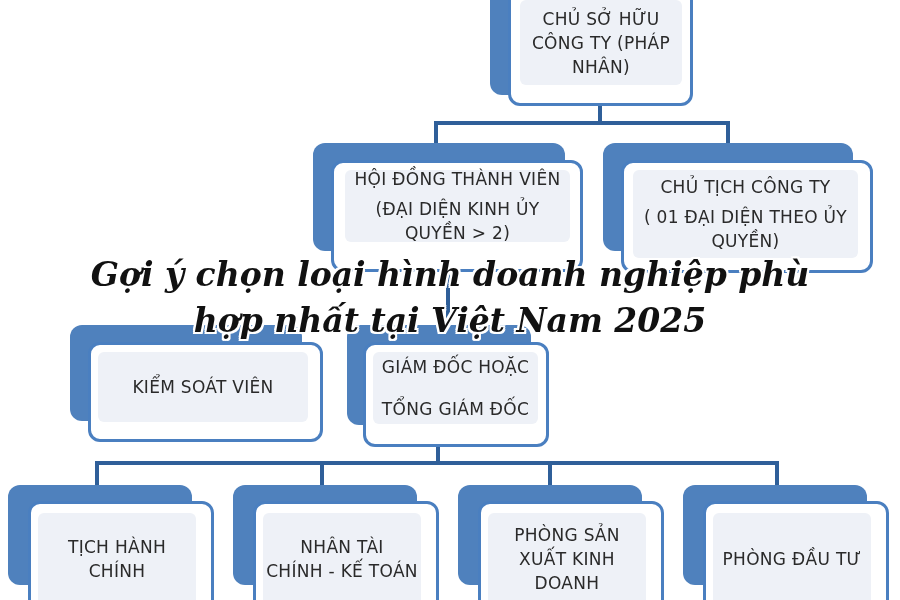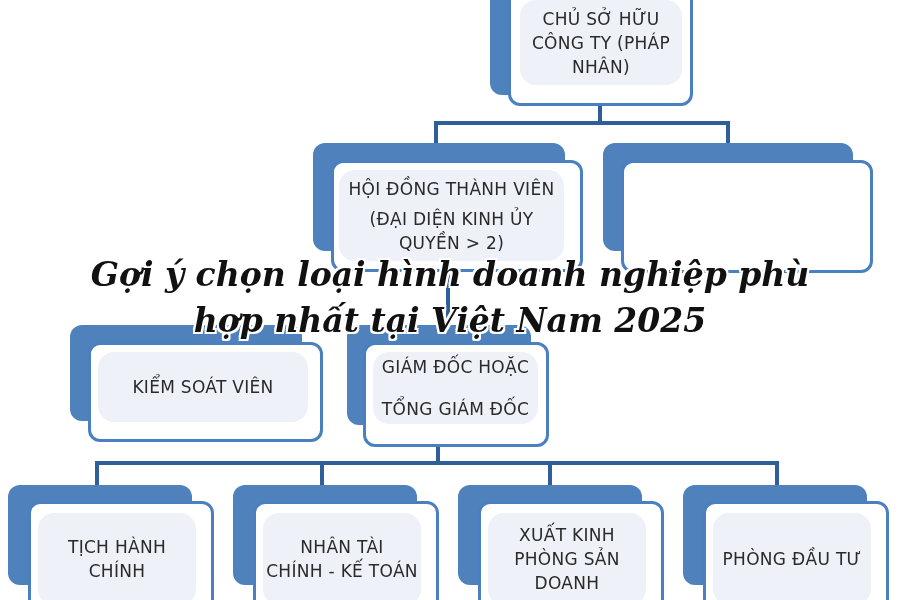--- a/index.html
+++ b/index.html
@@ -12,21 +12,21 @@
   .line { position: absolute; background: #2f5f99; }
   .node { position: absolute; }
   .node .back {
     position: absolute; background: #4f81bd; border-radius: 12px;
   }
   .node .front {
     position: absolute; background: #ffffff; border: 3px solid #4a7fc0;
     border-radius: 12px; box-sizing: border-box;
   }
   .node .inner {
-    position: absolute; background: #eef1f7; border-radius: 16px;
+    position: absolute; background: #eef1f7; border-radius: 6px;
     display: flex; flex-direction: column; align-items: center; justify-content: center;
     text-align: center; color: #2a2a2a; font-size: 17px; line-height: 24px;
     letter-spacing: 0.3px;
   }
   .node .inner span { display: block; }
   .title {
     position: absolute; left: 0; top: 252px; width: 900px; text-align: center;
     font-family: "DejaVu Serif", "Liberation Serif", serif;
     font-style: italic; font-weight: bold; font-size: 33px; line-height: 46px;
     color: #111111;
@@ -61,30 +61,35 @@
     <div class="inner" style="left:30px; top:20px; width:162px; height:85px;">
       <span>CHỦ SỞ HỮU</span>
       <span>CÔNG TY (PHÁP</span>
       <span>NHÂN)</span>
     </div>
   </div>
 
   <div class="node" style="left:313px; top:143px; width:272px; height:130px;">
     <div class="back" style="left:0; top:0; width:252px; height:108px;"></div>
     <div class="front" style="left:18px; top:17px; width:252px; height:112px;"></div>
-    <div class="inner" style="left:26px; top:27px; width:225px; height:91px;">
+    <div class="inner" style="left:32px; top:27px; width:225px; height:72px;">
       <span style="margin-bottom:6px;">HỘI ĐỒNG THÀNH VIÊN</span>
       <span>(ĐẠI DIỆN KINH ỦY</span>
       <span>QUYỀN &gt; 2)</span>
     </div>
   </div>
 
   <div class="node" style="left:603px; top:143px; width:272px; height:132px;">
     <div class="back" style="left:0; top:0; width:250px; height:108px;"></div>
     <div class="front" style="left:18px; top:17px; width:252px; height:113px;"></div>
+    <div class="inner" style="left:30px; top:27px; width:225px; height:88px;">
+      <span style="margin-bottom:6px;">CHỦ TỊCH CÔNG TY</span>
+      <span>( 01 ĐẠI DIỆN THEO ỦY</span>
+      <span>QUYỀN)</span>
+    </div>
   </div>
 
   <div class="node" style="left:70px; top:325px; width:255px; height:118px;">
     <div class="back" style="left:0; top:0; width:232px; height:96px;"></div>
     <div class="front" style="left:18px; top:17px; width:235px; height:100px;"></div>
     <div class="inner" style="left:28px; top:27px; width:210px; height:70px;">
       <span>KIỂM SOÁT VIÊN</span>
     </div>
   </div>
 
@@ -112,22 +117,22 @@
     <div class="inner" style="left:30px; top:28px; width:158px; height:92px;">
       <span>NHÂN TÀI</span>
       <span>CHÍNH - KẾ TOÁN</span>
     </div>
   </div>
 
   <div class="node" style="left:458px; top:485px; width:208px; height:130px;">
     <div class="back" style="left:0; top:0; width:184px; height:100px;"></div>
     <div class="front" style="left:20px; top:16px; width:186px; height:120px;"></div>
     <div class="inner" style="left:30px; top:28px; width:158px; height:92px;">
+      <span>PHÒNG SẢN</span>
       <span>XUẤT KINH</span>
-      <span>PHÒNG SẢN</span>
       <span>DOANH</span>
     </div>
   </div>
 
   <div class="node" style="left:683px; top:485px; width:208px; height:130px;">
     <div class="back" style="left:0; top:0; width:184px; height:100px;"></div>
     <div class="front" style="left:20px; top:16px; width:186px; height:120px;"></div>
     <div class="inner" style="left:30px; top:28px; width:158px; height:92px;">
       <span>PHÒNG ĐẦU TƯ</span>
     </div>

